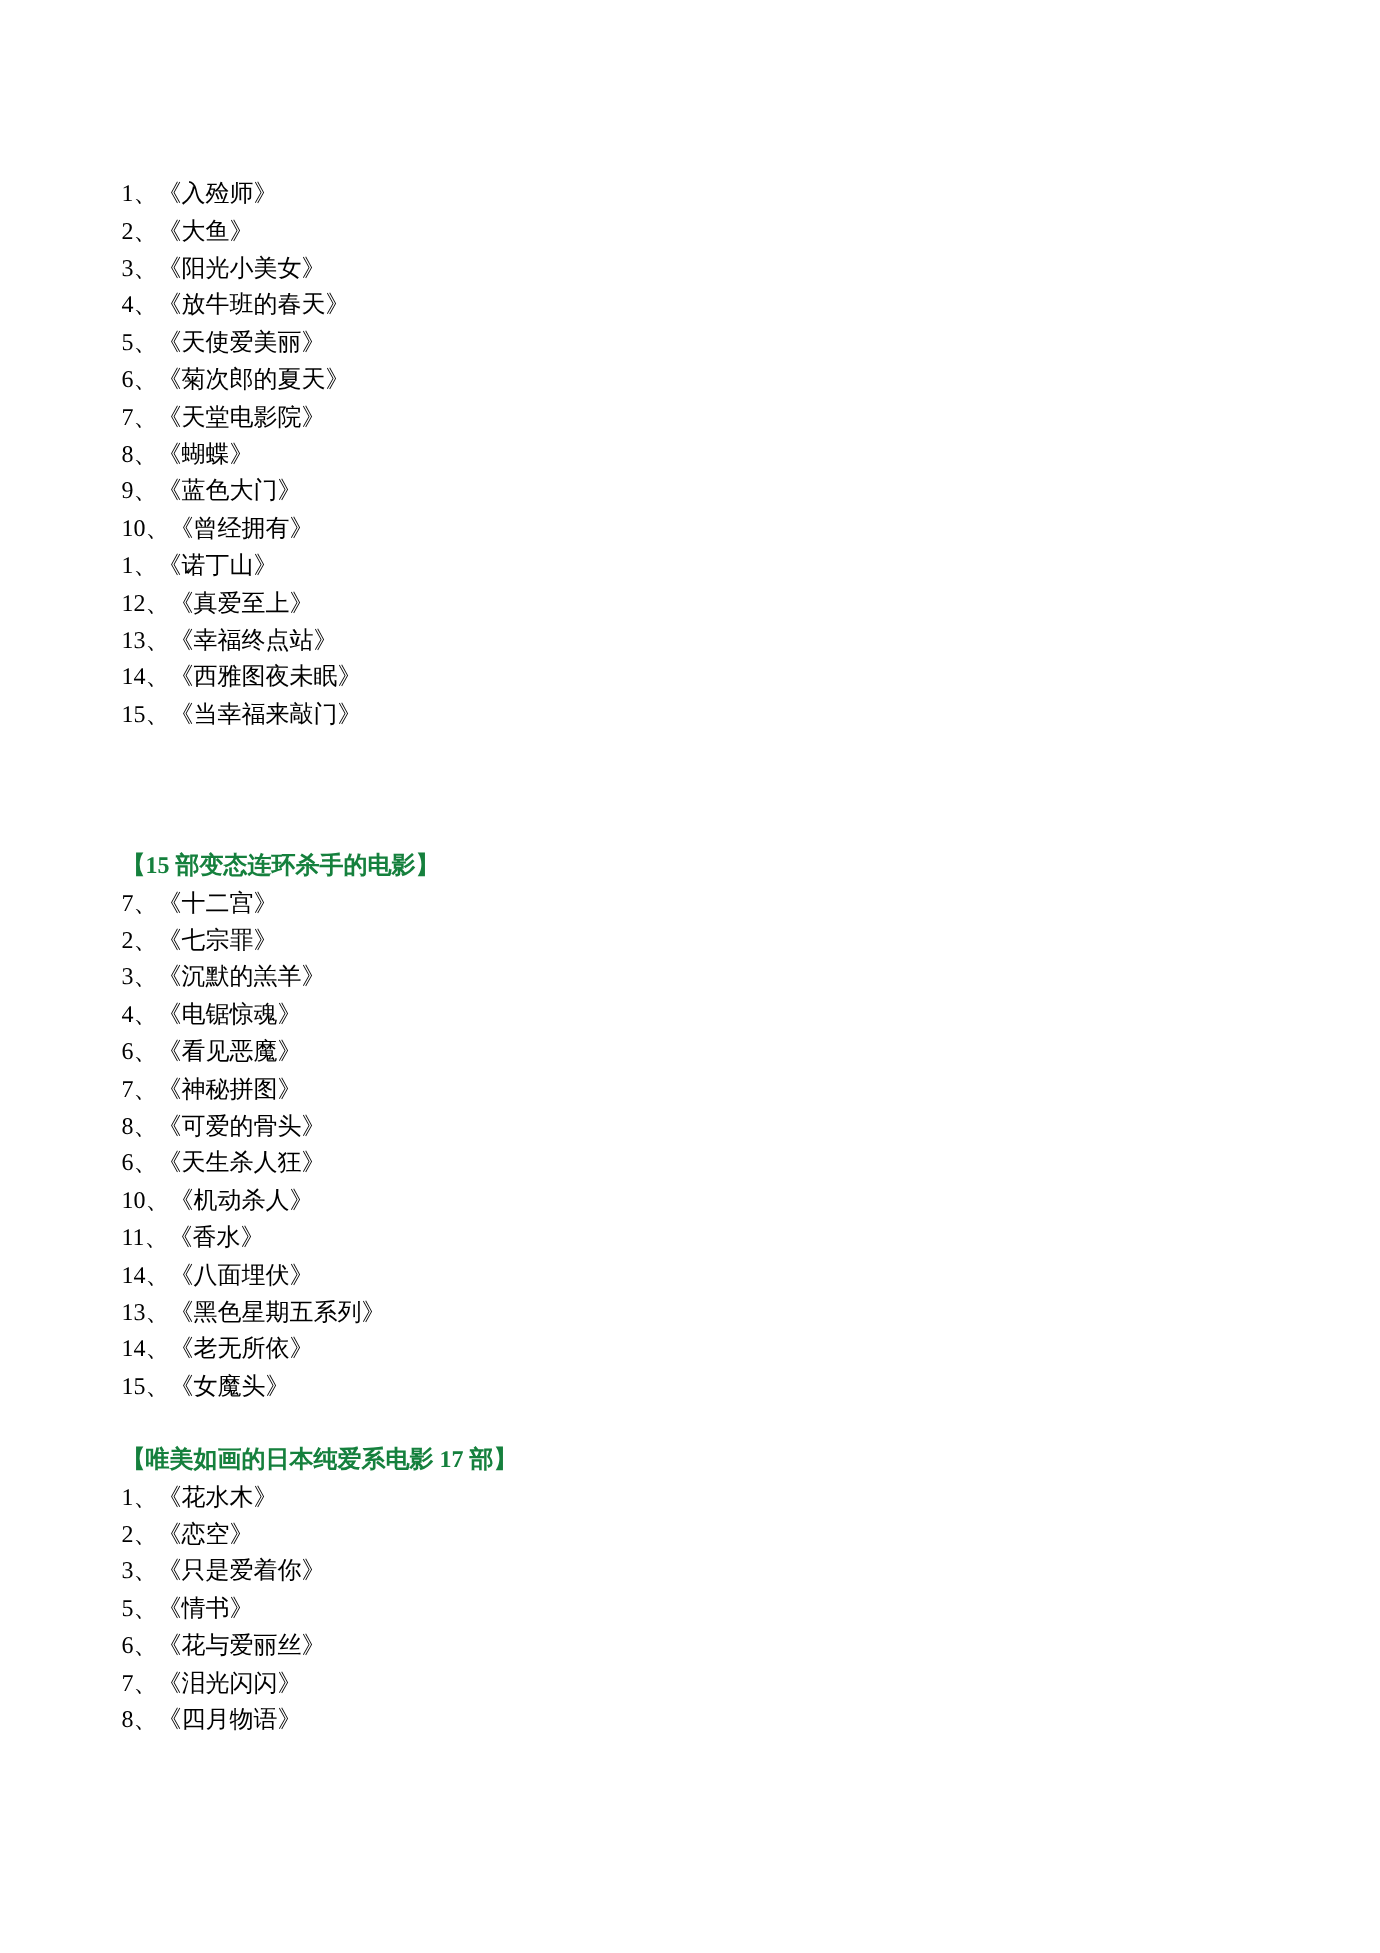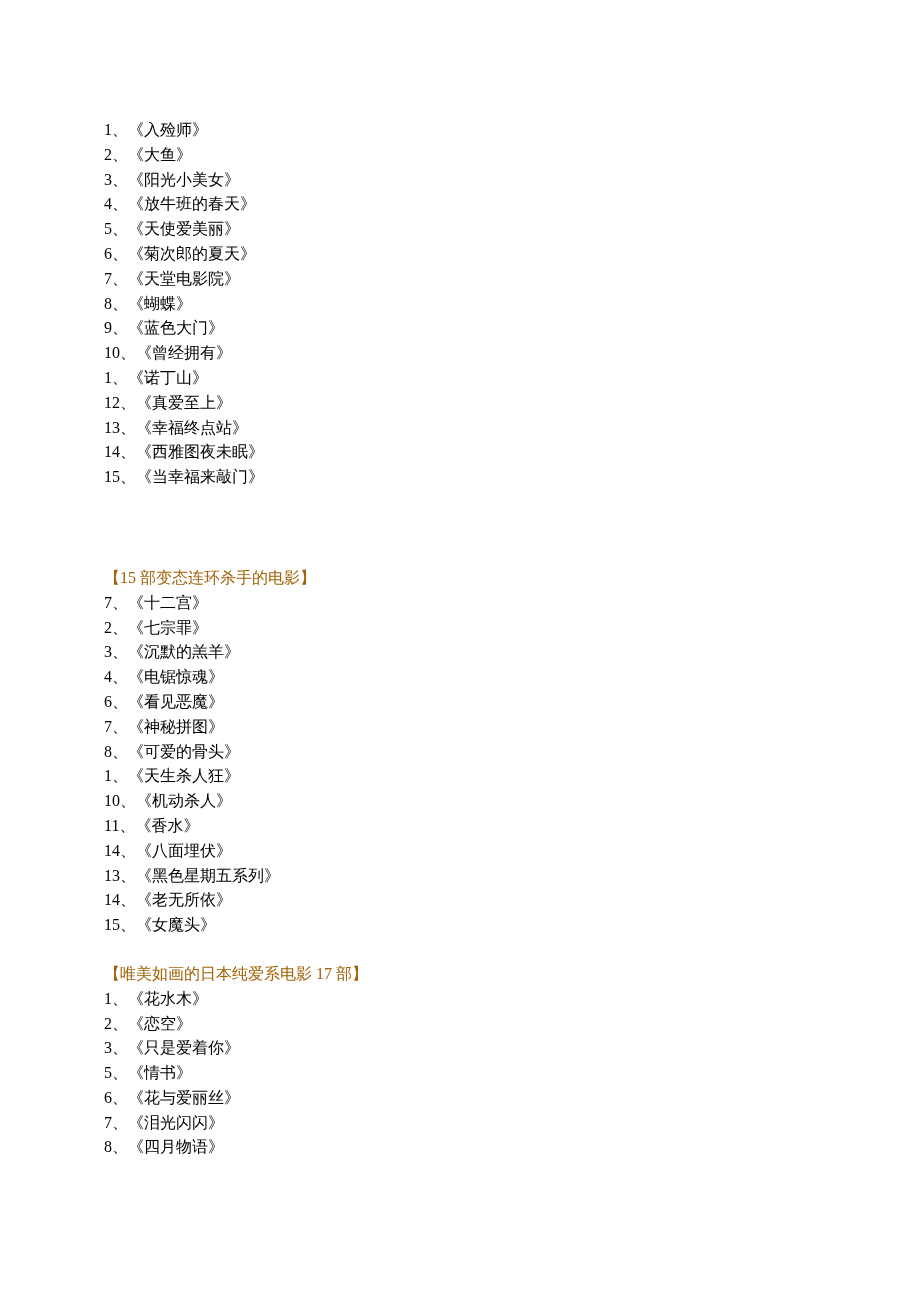--- a/index.html
+++ b/index.html
@@ -6,28 +6,29 @@
       background: #ffffff;
       font-family: "SimSun", "宋体", serif;
       font-size: 16px;
       margin: 0;
       padding: 0;
       width: 920px;
       height: 1302px;
       color: #000000;
     }
     .content {
-      padding: 118px 0 0 104px;
+      padding: 118px 0 0 81px;
       line-height: 1.55;
     }
     .list-item {
       color: #000000;
     }
     .section-title {
-      color: #a16207;
+      color: #15803d;
+      font-weight: bold;
     }
     .section-spacer-large {
       height: 76px;
     }
     .section-spacer-small {
       height: 24px;
     }
   </style>
 </head>
 <body>
@@ -55,21 +56,21 @@
 
   <div>
     <div class="section-title">【15 部变态连环杀手的电影】</div>
     <div class="list-item">7、《十二宫》</div>
     <div class="list-item">2、《七宗罪》</div>
     <div class="list-item">3、《沉默的羔羊》</div>
     <div class="list-item">4、《电锯惊魂》</div>
     <div class="list-item">6、《看见恶魔》</div>
     <div class="list-item">7、《神秘拼图》</div>
     <div class="list-item">8、《可爱的骨头》</div>
-    <div class="list-item">1、《天生杀人狂》</div>
+    <div class="list-item">6、《天生杀人狂》</div>
     <div class="list-item">10、《机动杀人》</div>
     <div class="list-item">11、《香水》</div>
     <div class="list-item">14、《八面埋伏》</div>
     <div class="list-item">13、《黑色星期五系列》</div>
     <div class="list-item">14、《老无所依》</div>
     <div class="list-item">15、《女魔头》</div>
   </div>
 
   <div class="section-spacer-small"></div>
 

